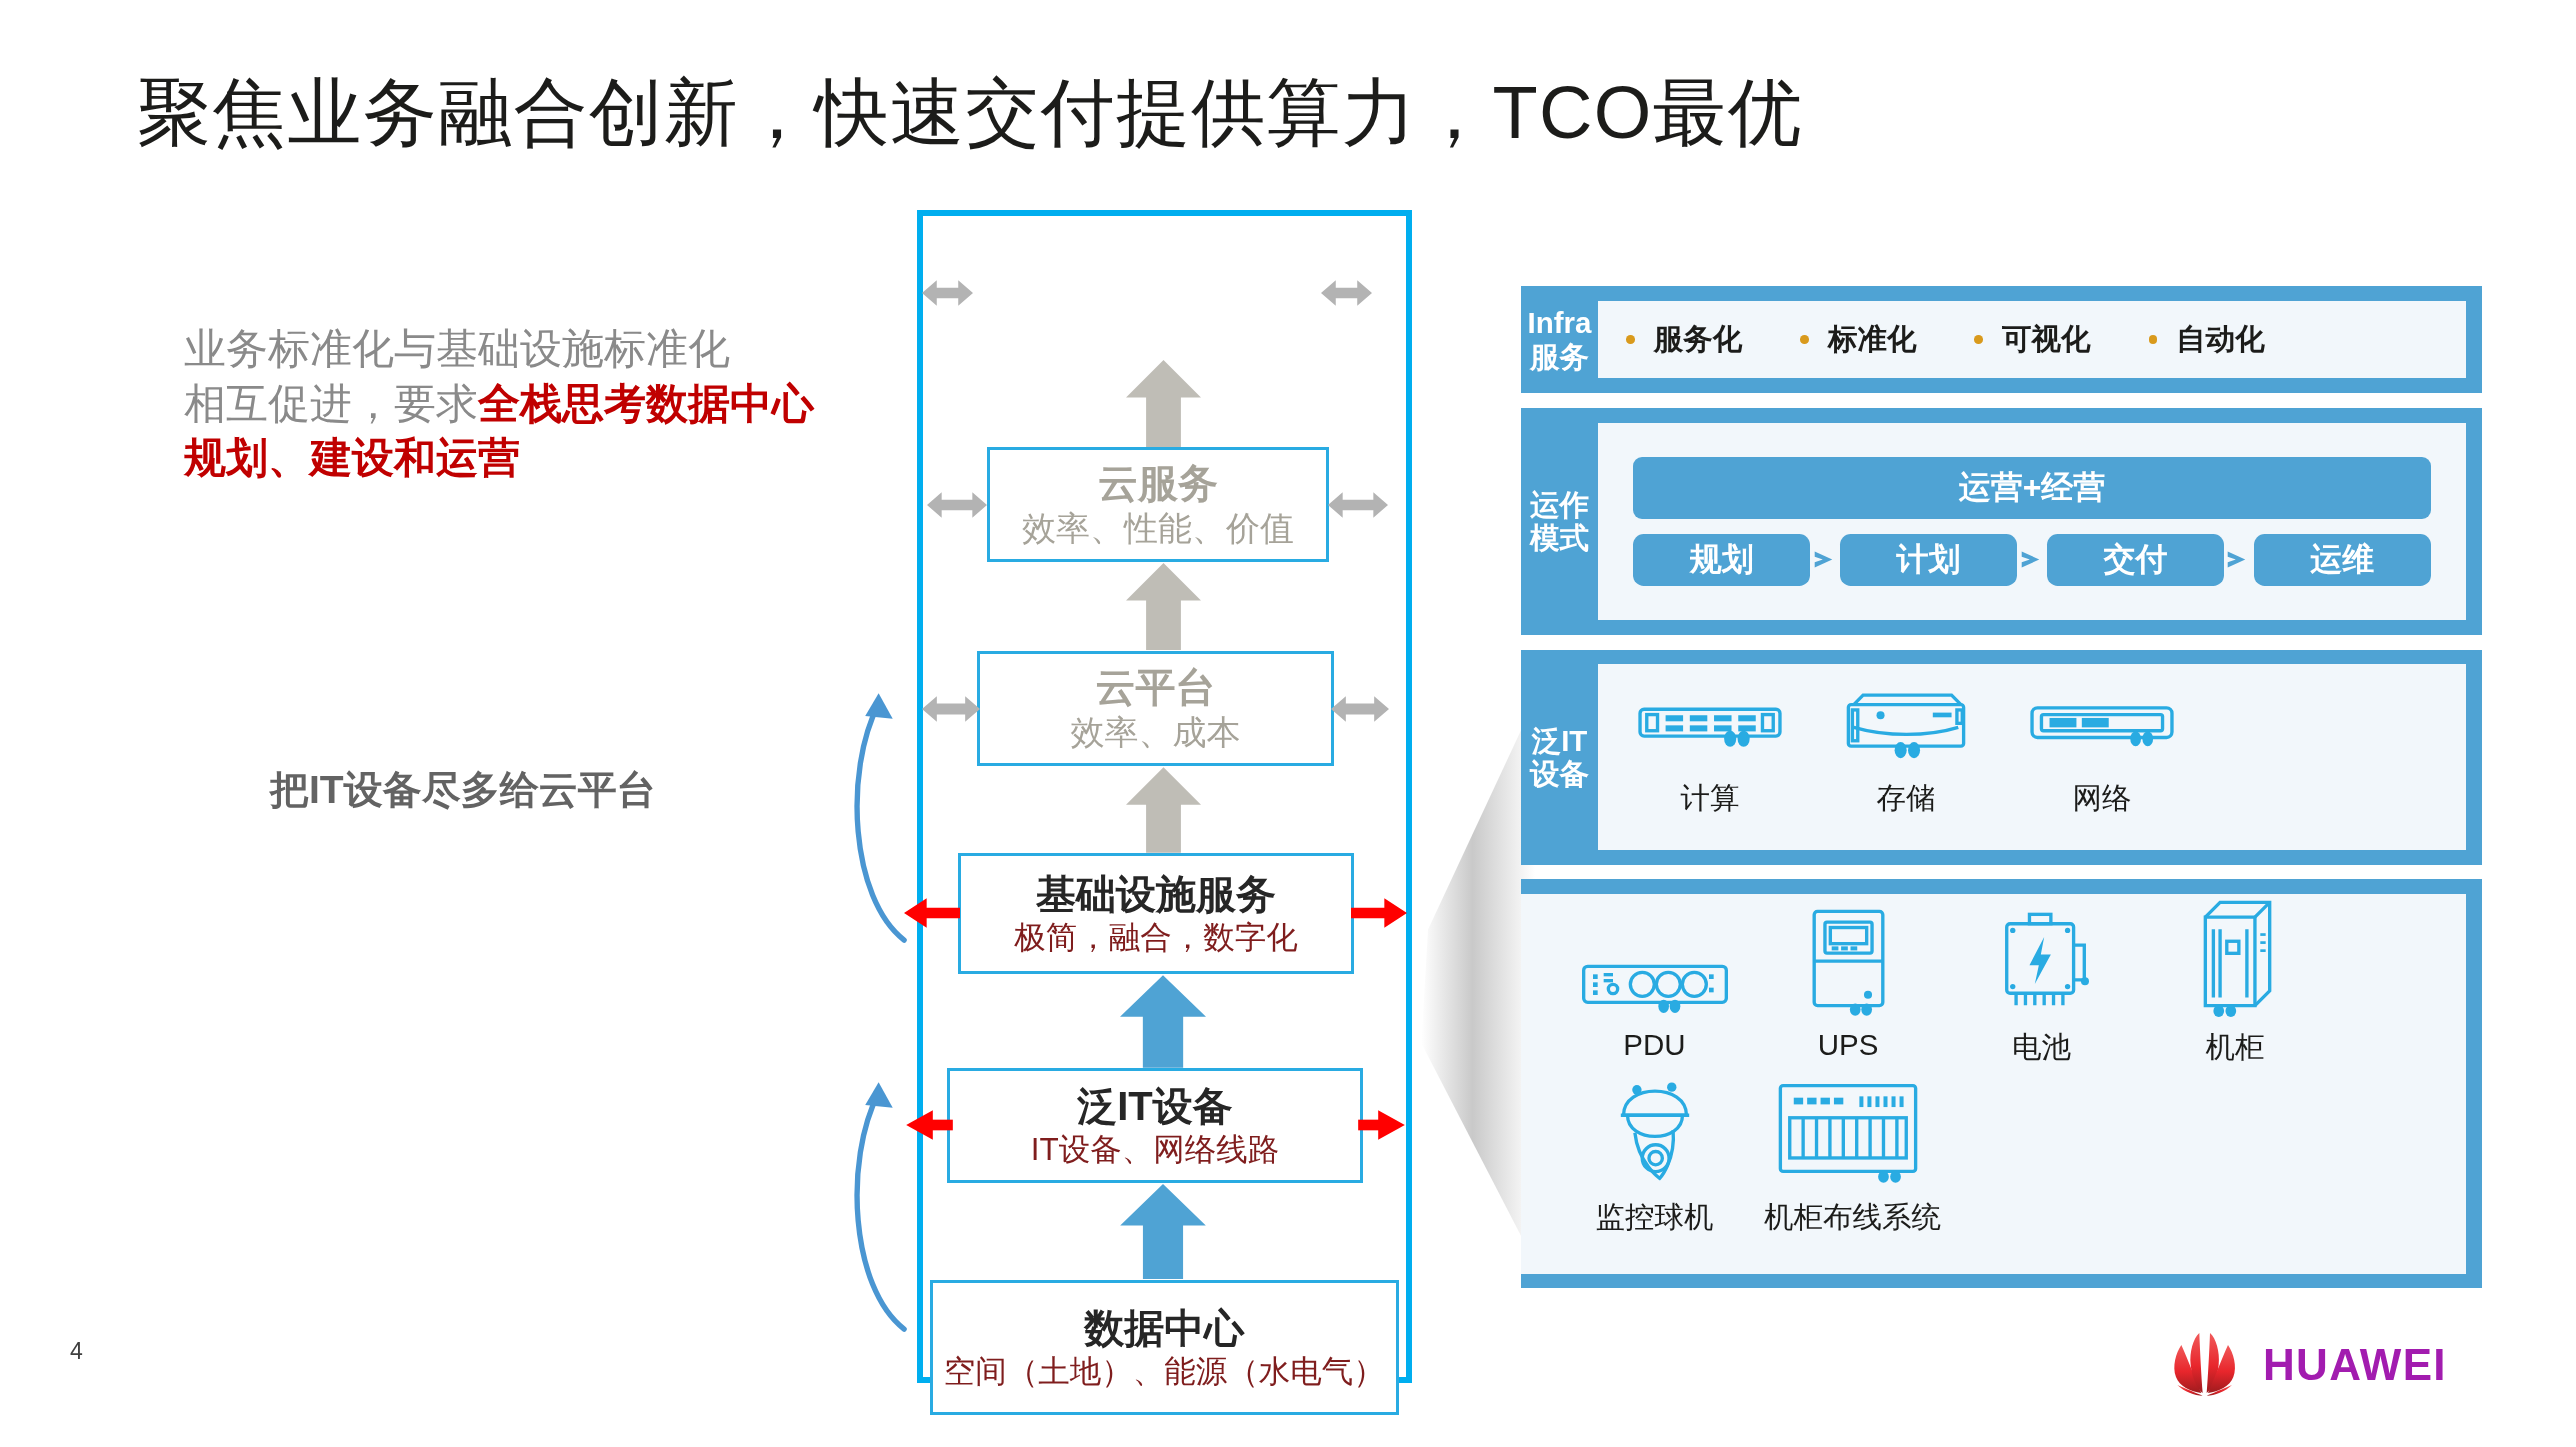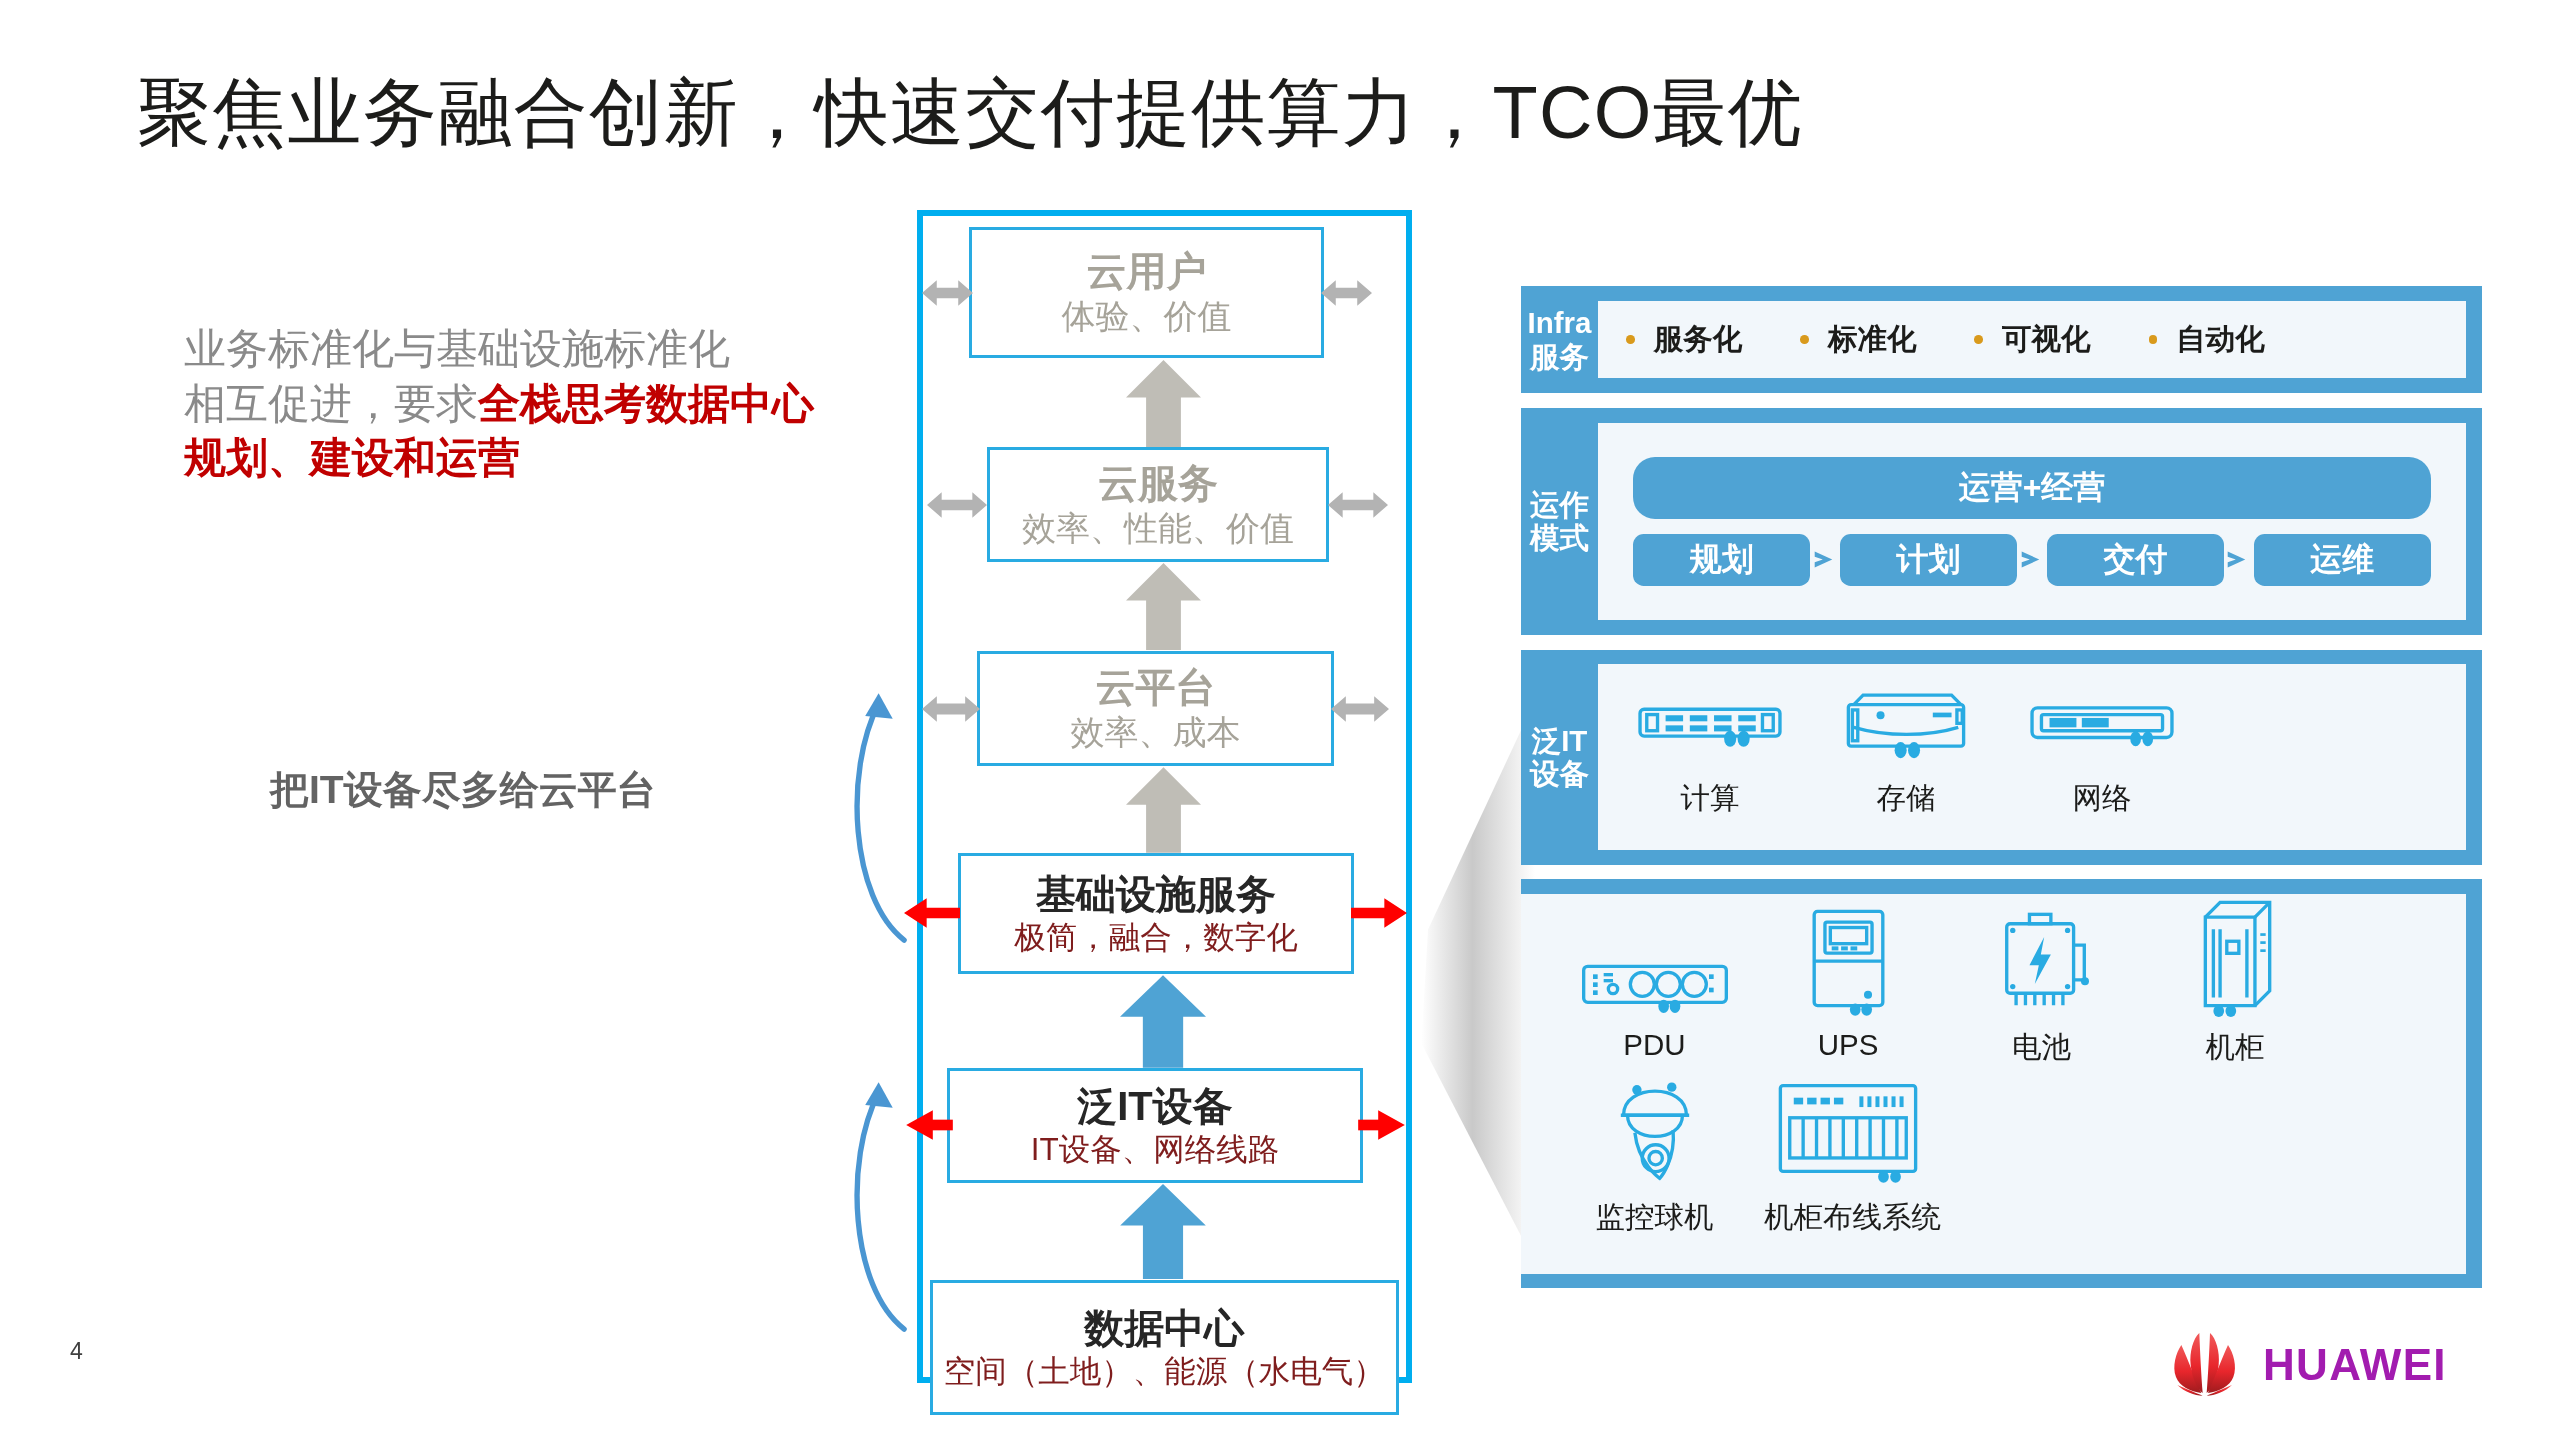--- a/index.html
+++ b/index.html
@@ -88,21 +88,21 @@
   .dot {
     width: 8.7px; height: 8.7px; border-radius: 50%;
     background: #D99A1C; margin-right: 19px; flex: 0 0 8.7px;
   }
   .bullet-item .lbl { font-size: 29.5px; font-weight: bold; color: #1c1c1a; white-space: nowrap; }
 
   
   #band-ops { height: 227px; }
   #band-ops .band-body { display: flex; flex-direction: column; justify-content: center; padding: 0 35px; }
   .pill-wide {
-    height: 62px; background: #4FA3D4; border-radius: 22px;
+    height: 62px; background: #4FA3D4; border-radius: 9px;
     display: flex; align-items: center; justify-content: center;
     color: #fff; font-size: 32px; font-weight: bold; margin-bottom: 14.8px;
   }
   .pill-row { display: flex; align-items: center; }
   .pill {
     height: 52px; flex: 1 1 0; background: #4FA3D4; border-radius: 10.7px;
     display: flex; align-items: center; justify-content: center;
     color: #fff; font-size: 32px; font-weight: bold;
   }
   .chev {
@@ -165,24 +165,20 @@
         <stop offset="0%" stop-color="#ffffff"></stop>
         <stop offset="45%" stop-color="#c9c9c9"></stop>
         <stop offset="100%" stop-color="#ffffff"></stop>
       </linearGradient>
     </defs>
     <path d="M 170 0 L 190 0 L 190 760 L 170 760 L 20 470 L 30 300 Z" fill="url(#fgrad)"></path>
   </svg>
 
   <div id="center-frame">
 
-    <div class="cbox gray" style="left:46px; top:10.7px; width:355px; height:131px;">
-      <div class="t1">云用户</div>
-      <div class="t2">体验、价值</div>
-    </div>
     <svg class="side-arrow" style="left:-1.3px; top:60px;" width="51" height="34" viewBox="0 0 76 50">
       <path d="M0 25 L22 6 L22 17 L54 17 L54 6 L76 25 L54 44 L54 33 L22 33 L22 44 Z" fill="#B3B3B3"></path>
     </svg>
     <svg class="side-arrow" style="left:398px; top:60px;" width="51" height="34" viewBox="0 0 76 50">
       <path d="M0 25 L22 6 L22 17 L54 17 L54 6 L76 25 L54 44 L54 33 L22 33 L22 44 Z" fill="#B3B3B3"></path>
     </svg>
 
     <svg class="v-arrow" style="left:203px; top:144px;" width="75" height="87" viewBox="0 0 112 130">
       <path d="M56 0 L112 56 L82 56 L82 130 L30 130 L30 56 L0 56 Z" fill="#BFBDB6"></path>
     </svg>

